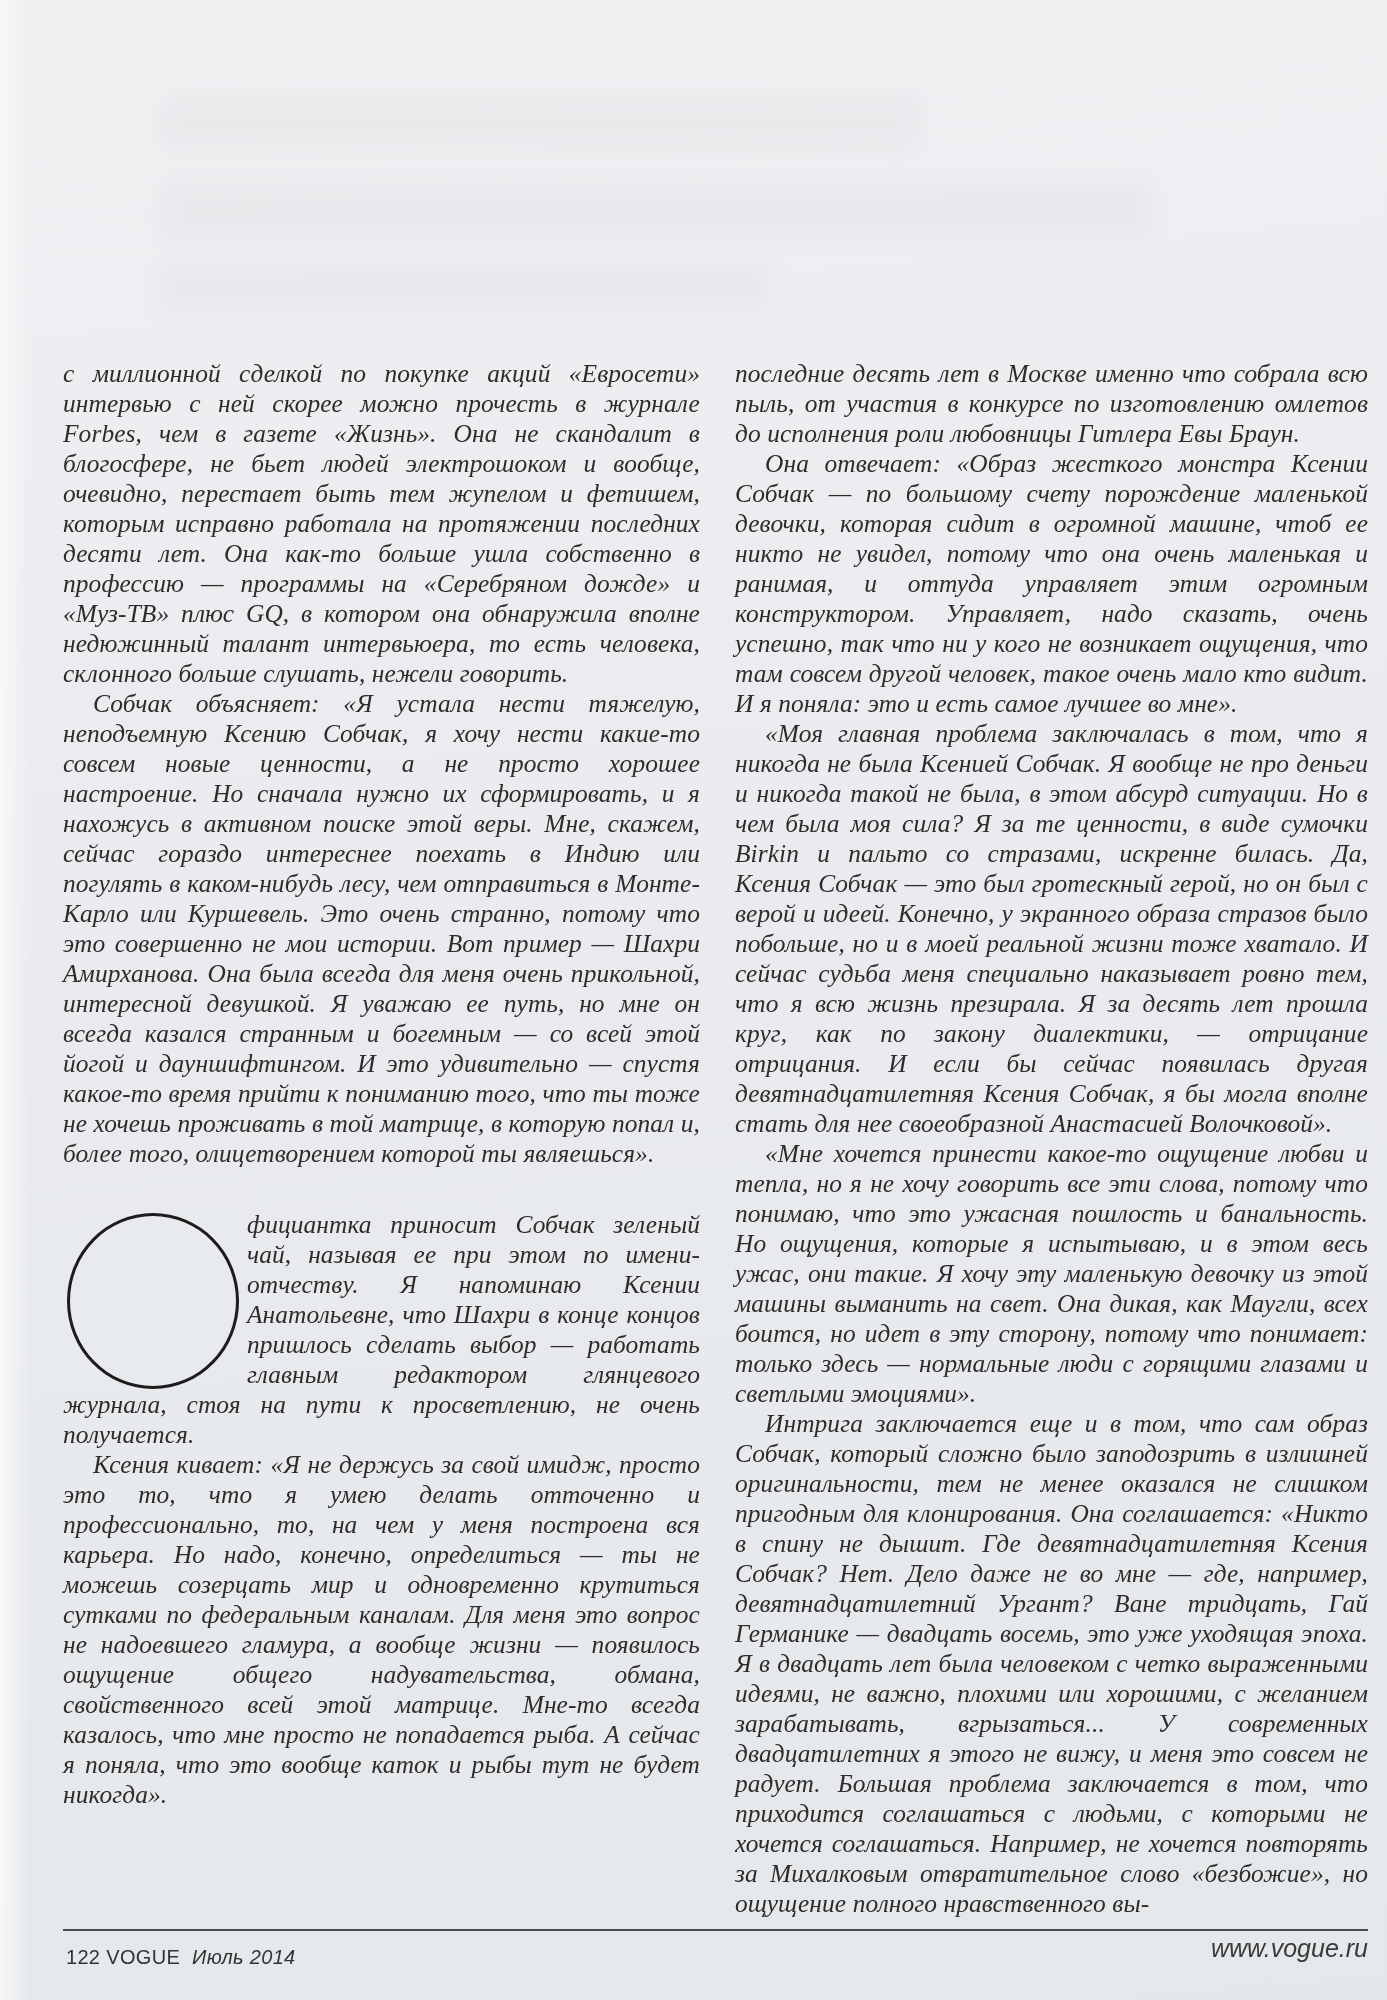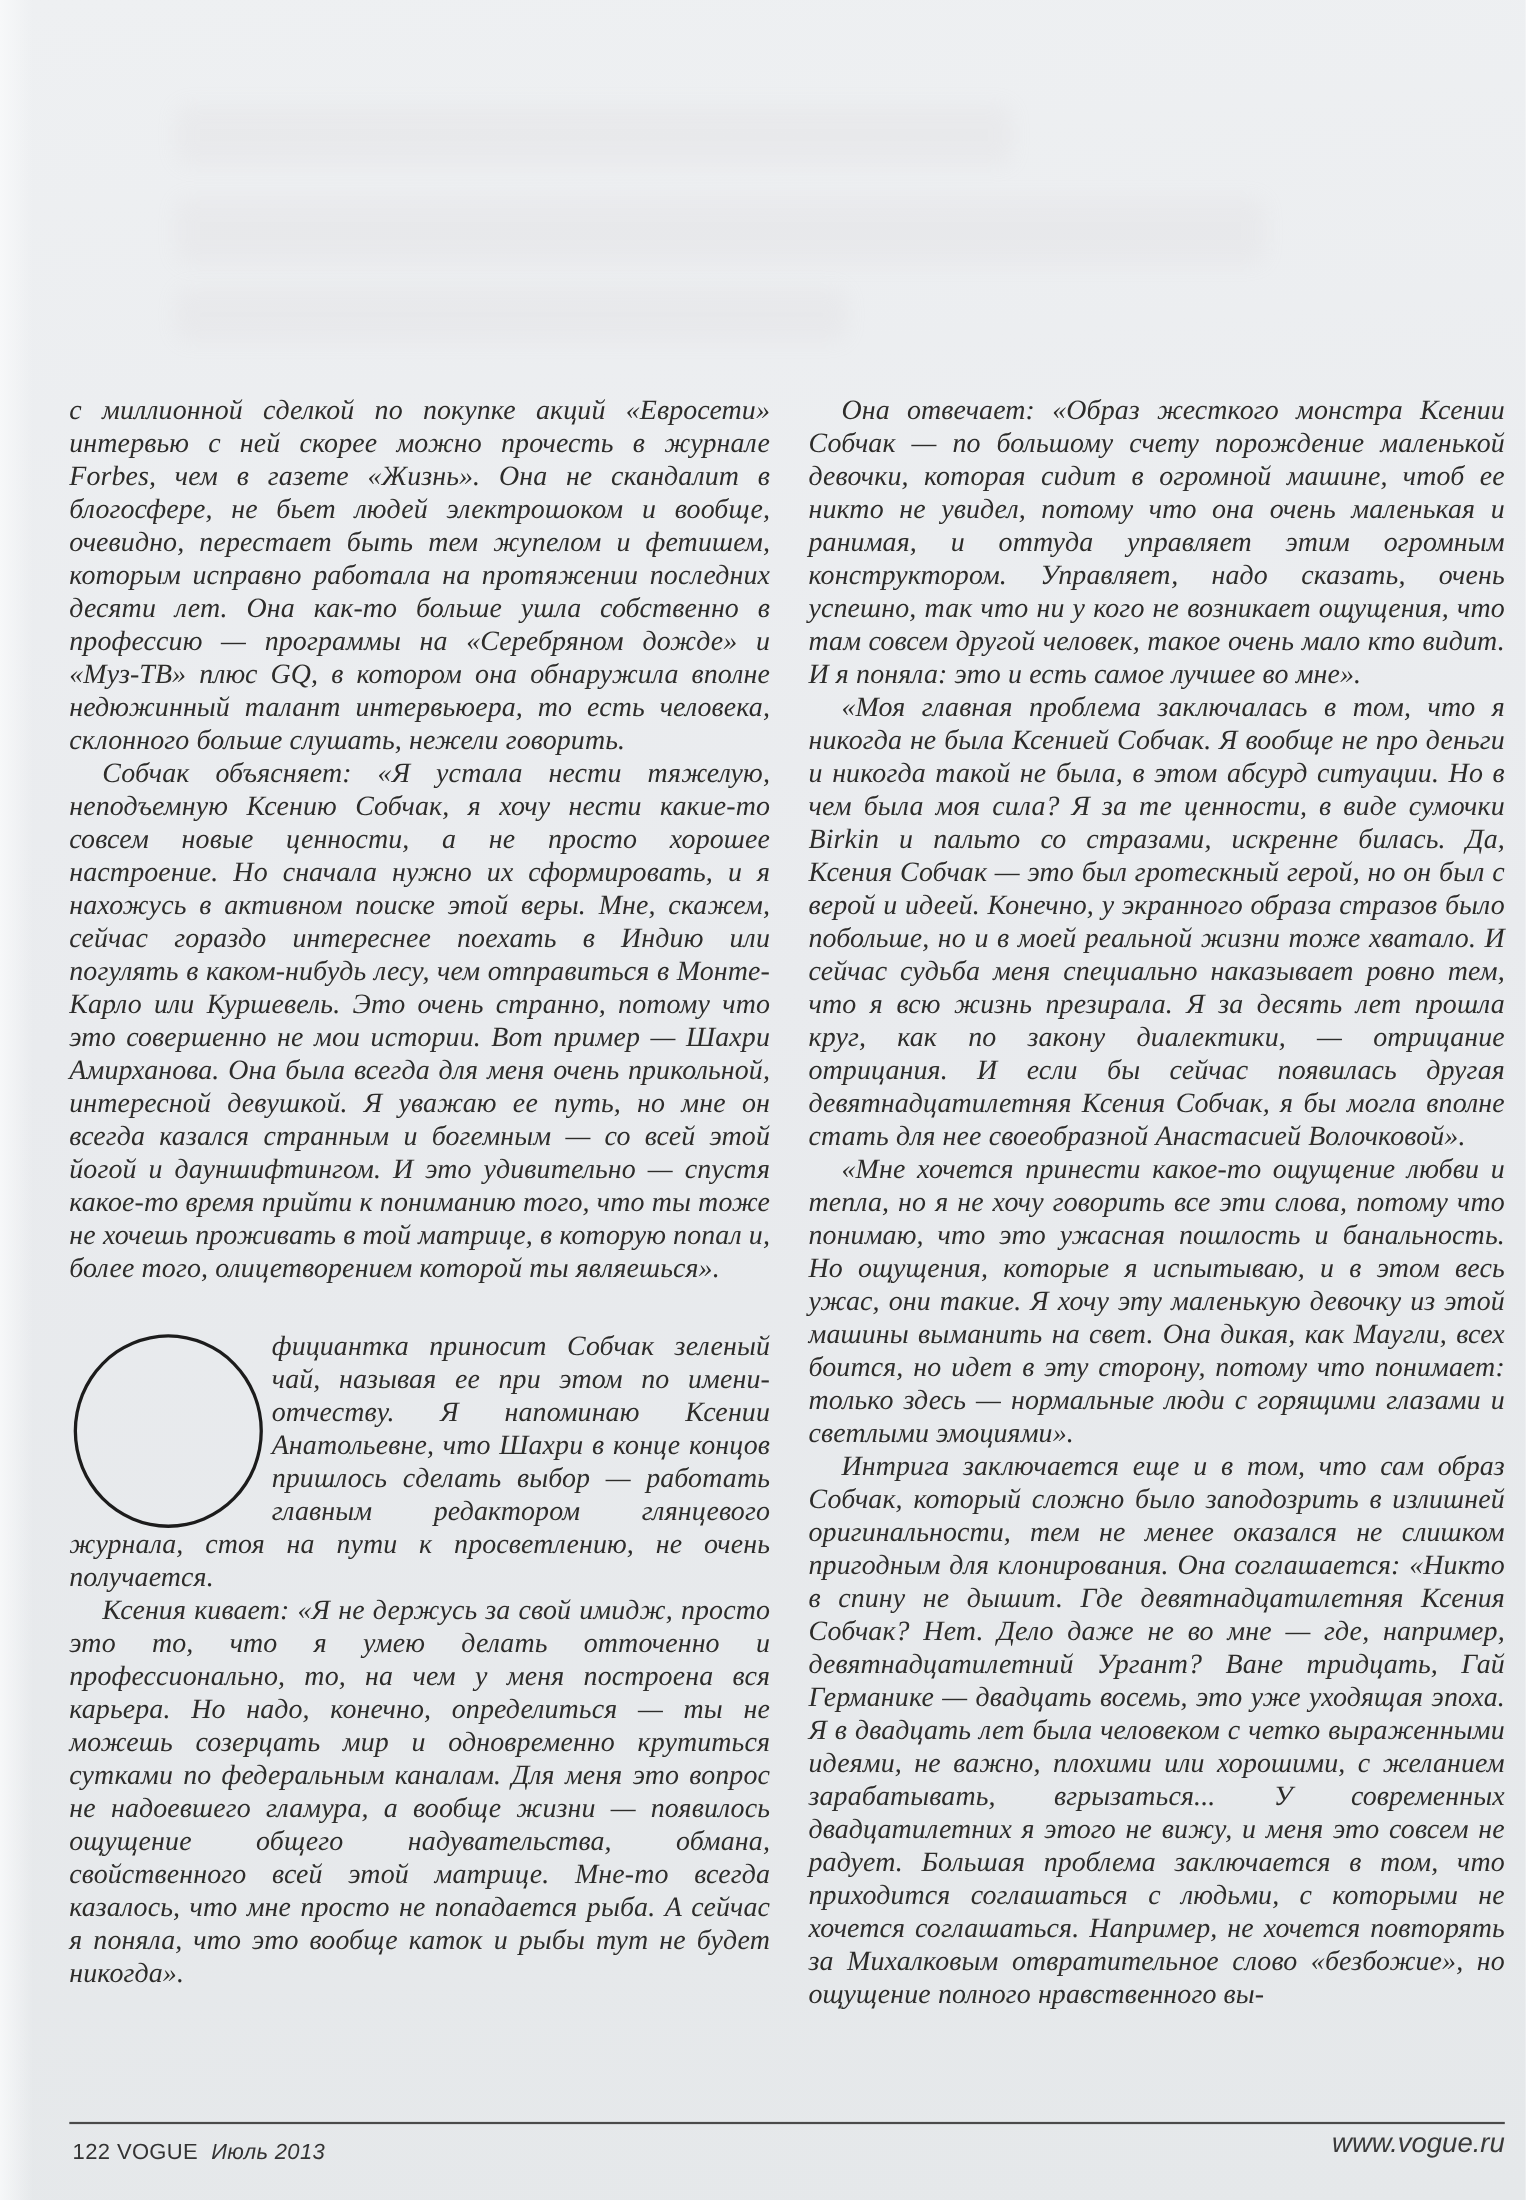--- a/index.html
+++ b/index.html
@@ -119,25 +119,26 @@
     <span class="dropcap-box">
       <span class="dropcap-circle"></span>
     </span>
     <span>фициантка приносит Собчак зеленый чай, называя ее при этом по имени-отчеству. Я напоминаю Ксении Анатольевне, что Шахри в конце концов пришлось сделать выбор — работать главным редактором глянцевого журнала, стоя на пути к просветлению, не очень получается.</span>
   </div>
 
   <p class="para indent">Ксения кивает: «Я не держусь за свой имидж, просто это то, что я умею делать отточенно и профессионально, то, на чем у меня построена вся карьера. Но надо, конечно, определиться — ты не можешь созерцать мир и одновременно крутиться сутками по федеральным каналам. Для меня это вопрос не надоевшего гламура, а вообще жизни — появилось ощущение общего надувательства, обмана, свойственного всей этой матрице. Мне-то всегда казалось, что мне просто не попадается рыба. А сейчас я поняла, что это вообще каток и рыбы тут не будет никогда».</p>
 </section>
 
 <section class="column column-right">
+  <p class="para">последние десять лет в Москве именно что собрала всю пыль, от участия в конкурсе по изготовлению омлетов до исполнения роли любовницы Гитлера Евы Браун.</p>
   <p class="para indent">Она отвечает: «Образ жесткого монстра Ксении Собчак — по большому счету порождение маленькой девочки, которая сидит в огромной машине, чтоб ее никто не увидел, потому что она очень маленькая и ранимая, и оттуда управляет этим огромным конструктором. Управляет, надо сказать, очень успешно, так что ни у кого не возникает ощущения, что там совсем другой человек, такое очень мало кто видит. И я поняла: это и есть самое лучшее во мне».</p>
   <p class="para indent">«Моя главная проблема заключалась в том, что я никогда не была Ксенией Собчак. Я вообще не про деньги и никогда такой не была, в этом абсурд ситуации. Но в чем была моя сила? Я за те ценности, в виде сумочки Birkin и пальто со стразами, искренне билась. Да, Ксения Собчак — это был гротескный герой, но он был с верой и идеей. Конечно, у экранного образа стразов было побольше, но и в моей реальной жизни тоже хватало. И сейчас судьба меня специально наказывает ровно тем, что я всю жизнь презирала. Я за десять лет прошла круг, как по закону диалектики, — отрицание отрицания. И если бы сейчас появилась другая девятнадцатилетняя Ксения Собчак, я бы могла вполне стать для нее своеобразной Анастасией Волочковой».</p>
   <p class="para indent">«Мне хочется принести какое-то ощущение любви и тепла, но я не хочу говорить все эти слова, потому что понимаю, что это ужасная пошлость и банальность. Но ощущения, которые я испытываю, и в этом весь ужас, они такие. Я хочу эту маленькую девочку из этой машины выманить на свет. Она дикая, как Маугли, всех боится, но идет в эту сторону, потому что понимает: только здесь — нормальные люди с горящими глазами и светлыми эмоциями».</p>
   <p class="para indent">Интрига заключается еще и в том, что сам образ Собчак, который сложно было заподозрить в излишней оригинальности, тем не менее оказался не слишком пригодным для клонирования. Она соглашается: «Никто в спину не дышит. Где девятнадцатилетняя Ксения Собчак? Нет. Дело даже не во мне — где, например, девятнадцатилетний Ургант? Ване тридцать, Гай Германике — двадцать восемь, это уже уходящая эпоха. Я в двадцать лет была человеком с четко выраженными идеями, не важно, плохими или хорошими, с желанием зарабатывать, вгрызаться... У современных двадцатилетних я этого не вижу, и меня это совсем не радует. Большая проблема заключается в том, что приходится соглашаться с людьми, с которыми не хочется соглашаться. Например, не хочется повторять за Михалковым отвратительное слово «безбожие», но ощущение полного нравственного вы-</p>
 </section>
 
 <div class="footer-rule"></div>
 
 <div class="footer-left">
-  <span>122</span><span class="mag">VOGUE</span><span class="issue">Июль 2013</span>
+  <span>122</span><span class="mag">VOGUE</span><span class="issue">Июль 2014</span>
 </div>
 
 <div class="footer-right">www.vogue.ru</div>
 
 </body></html>

